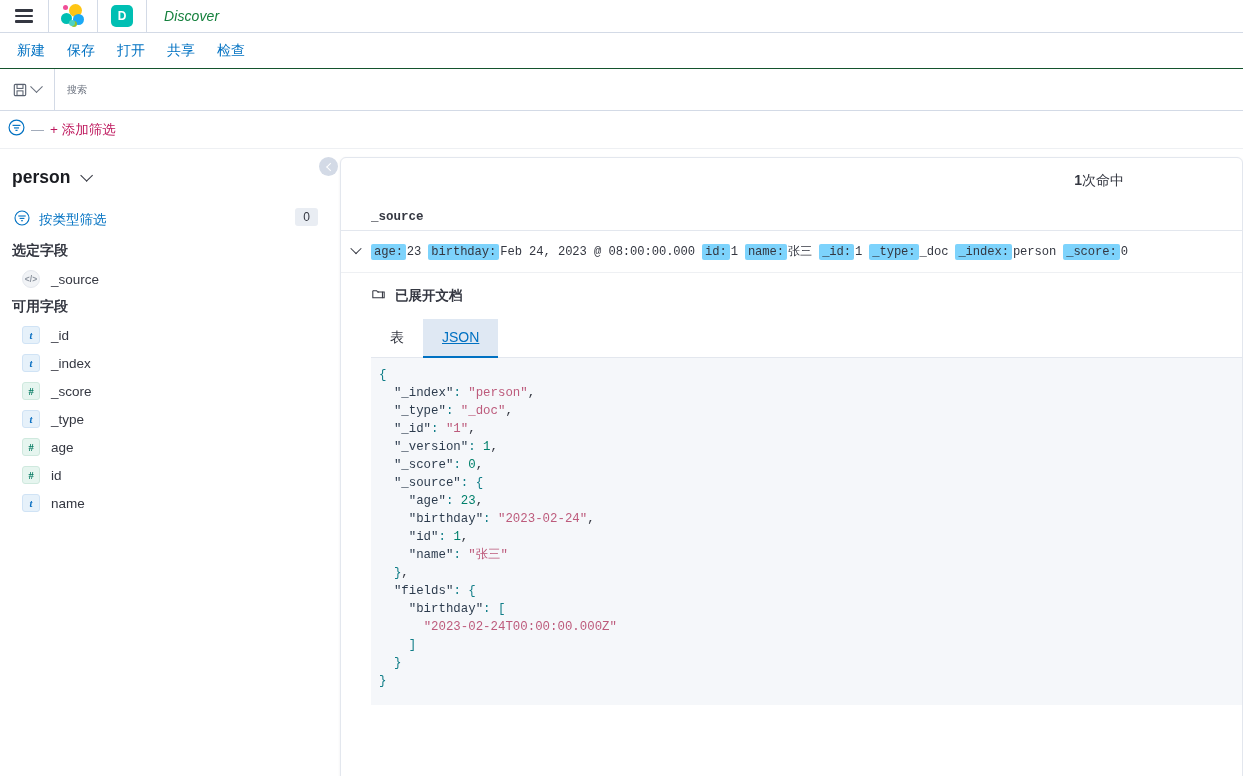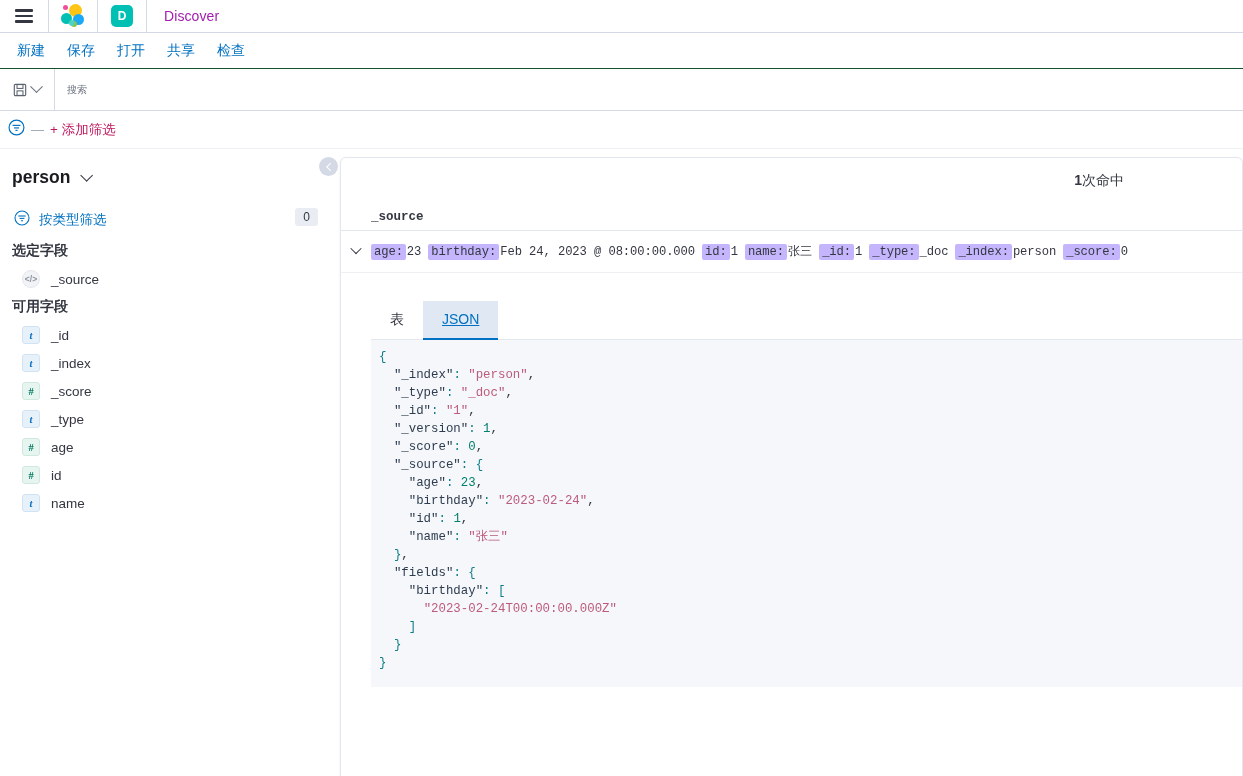--- a/index.html
+++ b/index.html
@@ -33,21 +33,21 @@
   .cell-appbadge { width: 49px; }
   .badge-d {
     width: 22px; height: 22px; border-radius: 5px;
     background: #00bfb3; color: #fff;
     font-size: 12px; font-weight: 600;
     display: flex; align-items: center; justify-content: center;
     font-family: "Liberation Sans", sans-serif;
   }
   .chrome-title {
     display: flex; align-items: center;
-    padding-left: 17px; font-size: 14px; color: #a21caf; letter-spacing: .1px;
+    padding-left: 17px; font-size: 14px; color: #15803d; letter-spacing: .1px; font-style: italic;
   }
 
   
   .elastic-logo { position: relative; width: 24px; height: 24px; }
   .elastic-logo span { position: absolute; border-radius: 50%; display:block; }
   .el-y  { width: 13px; height: 13px; background: #fec514; left: 8px;  top: 0px; }
   .el-pk { width: 5px;  height: 5px;  background: #f04e98; left: 2px;  top: 1px; }
   .el-bl { width: 11px; height: 11px; background: #1ba9f5; left: 12px; top: 10px; }
   .el-tl { width: 11px; height: 11px; background: #07c; background:#00bfb3; left: 0px; top: 9px; }
   .el-gr { width: 6px;  height: 6px;  background: #7de2d1; background:#4dd2c3; left: 8px;  top: 16px; }
@@ -176,21 +176,21 @@
   .docrow { display: flex; align-items: flex-start; padding: 12px 0 10px 0; border-bottom: 1px solid #eef0f3; }
   .docrow-toggle { width: 30px; display: flex; justify-content: center; padding-top: 3px; cursor: pointer; }
   .docrow-toggle i {
     width: 8px; height: 8px; border-right: 1.5px solid #343741; border-bottom: 1.5px solid #343741;
     transform: rotate(45deg) translate(-1px,-1px); display: block;
   }
   .docsummary {
     font-family: "Liberation Mono", "DejaVu Sans Mono", monospace;
     font-size: 12.2px; color: #343741; line-height: 1.55; letter-spacing: -.1px;
   }
-  .fkey { background: #c4b5fd; border-radius: 2px; padding: 1px 3px; margin-right: 1px; }
+  .fkey { background: #7dd3fc; border-radius: 2px; padding: 1px 3px; margin-right: 1px; }
   .fval { margin-right: 7px; }
 
   
   .expanded { padding: 14px 0 0 30px; }
   .exp-title { display: flex; align-items: center; gap: 9px; font-size: 13.5px; font-weight: 700; color: #343741; }
   .tabs { display: flex; margin-top: 14px; border-bottom: 1px solid #e3e7ee; width: 873px; }
   .tab {
     padding: 10px 19px 9px 19px; font-size: 14px; color: #343741; cursor: pointer;
     border-bottom: 2px solid transparent; margin-bottom: -1px;
   }
@@ -352,20 +352,30 @@
         <div class="docrow">
           <div class="docrow-toggle">
             <i></i>
           </div>
           <div class="docsummary">
             <span class="fkey">age:</span><span class="fval">23</span><span class="fkey">birthday:</span><span class="fval">Feb 24, 2023 @ 08:00:00.000</span><span class="fkey">id:</span><span class="fval">1</span><span class="fkey">name:</span><span class="fval">张三</span><span class="fkey">_id:</span><span class="fval">1</span><span class="fkey">_type:</span><span class="fval">_doc</span><span class="fkey">_index:</span><span class="fval">person</span><span class="fkey">_score:</span><span class="fval">0</span>
           </div>
         </div>
 
         <div class="expanded">
+          <div class="exp-title">
+            <span>
+              <svg width="15" height="14" viewBox="0 0 16 16">
+                <path d="M1.5 4.2h4.4l1.2 1.5h1.6" fill="none" stroke="#343741" stroke-width="1.2"></path>
+                <path d="M1.5 4.2v8h11v-6.5H7.1" fill="none" stroke="#343741" stroke-width="1.2"></path>
+                <path d="M12.5 5.7h2v6.5h-2" fill="none" stroke="#343741" stroke-width="1.2"></path>
+              </svg>
+            </span>
+            <span>已展开文档</span>
+          </div>
 
           <div class="tabs">
             <div class="tab">表</div>
             <div class="tab active">JSON</div>
           </div>
 
           <div class="jsonbox"><span id="json-render"><span class="j-brk">{</span>
   <span class="j-key">"_index"</span><span class="j-pun">:</span> <span class="j-str">"person"</span>,
   <span class="j-key">"_type"</span><span class="j-pun">:</span> <span class="j-str">"_doc"</span>,
   <span class="j-key">"_id"</span><span class="j-pun">:</span> <span class="j-str">"1"</span>,

